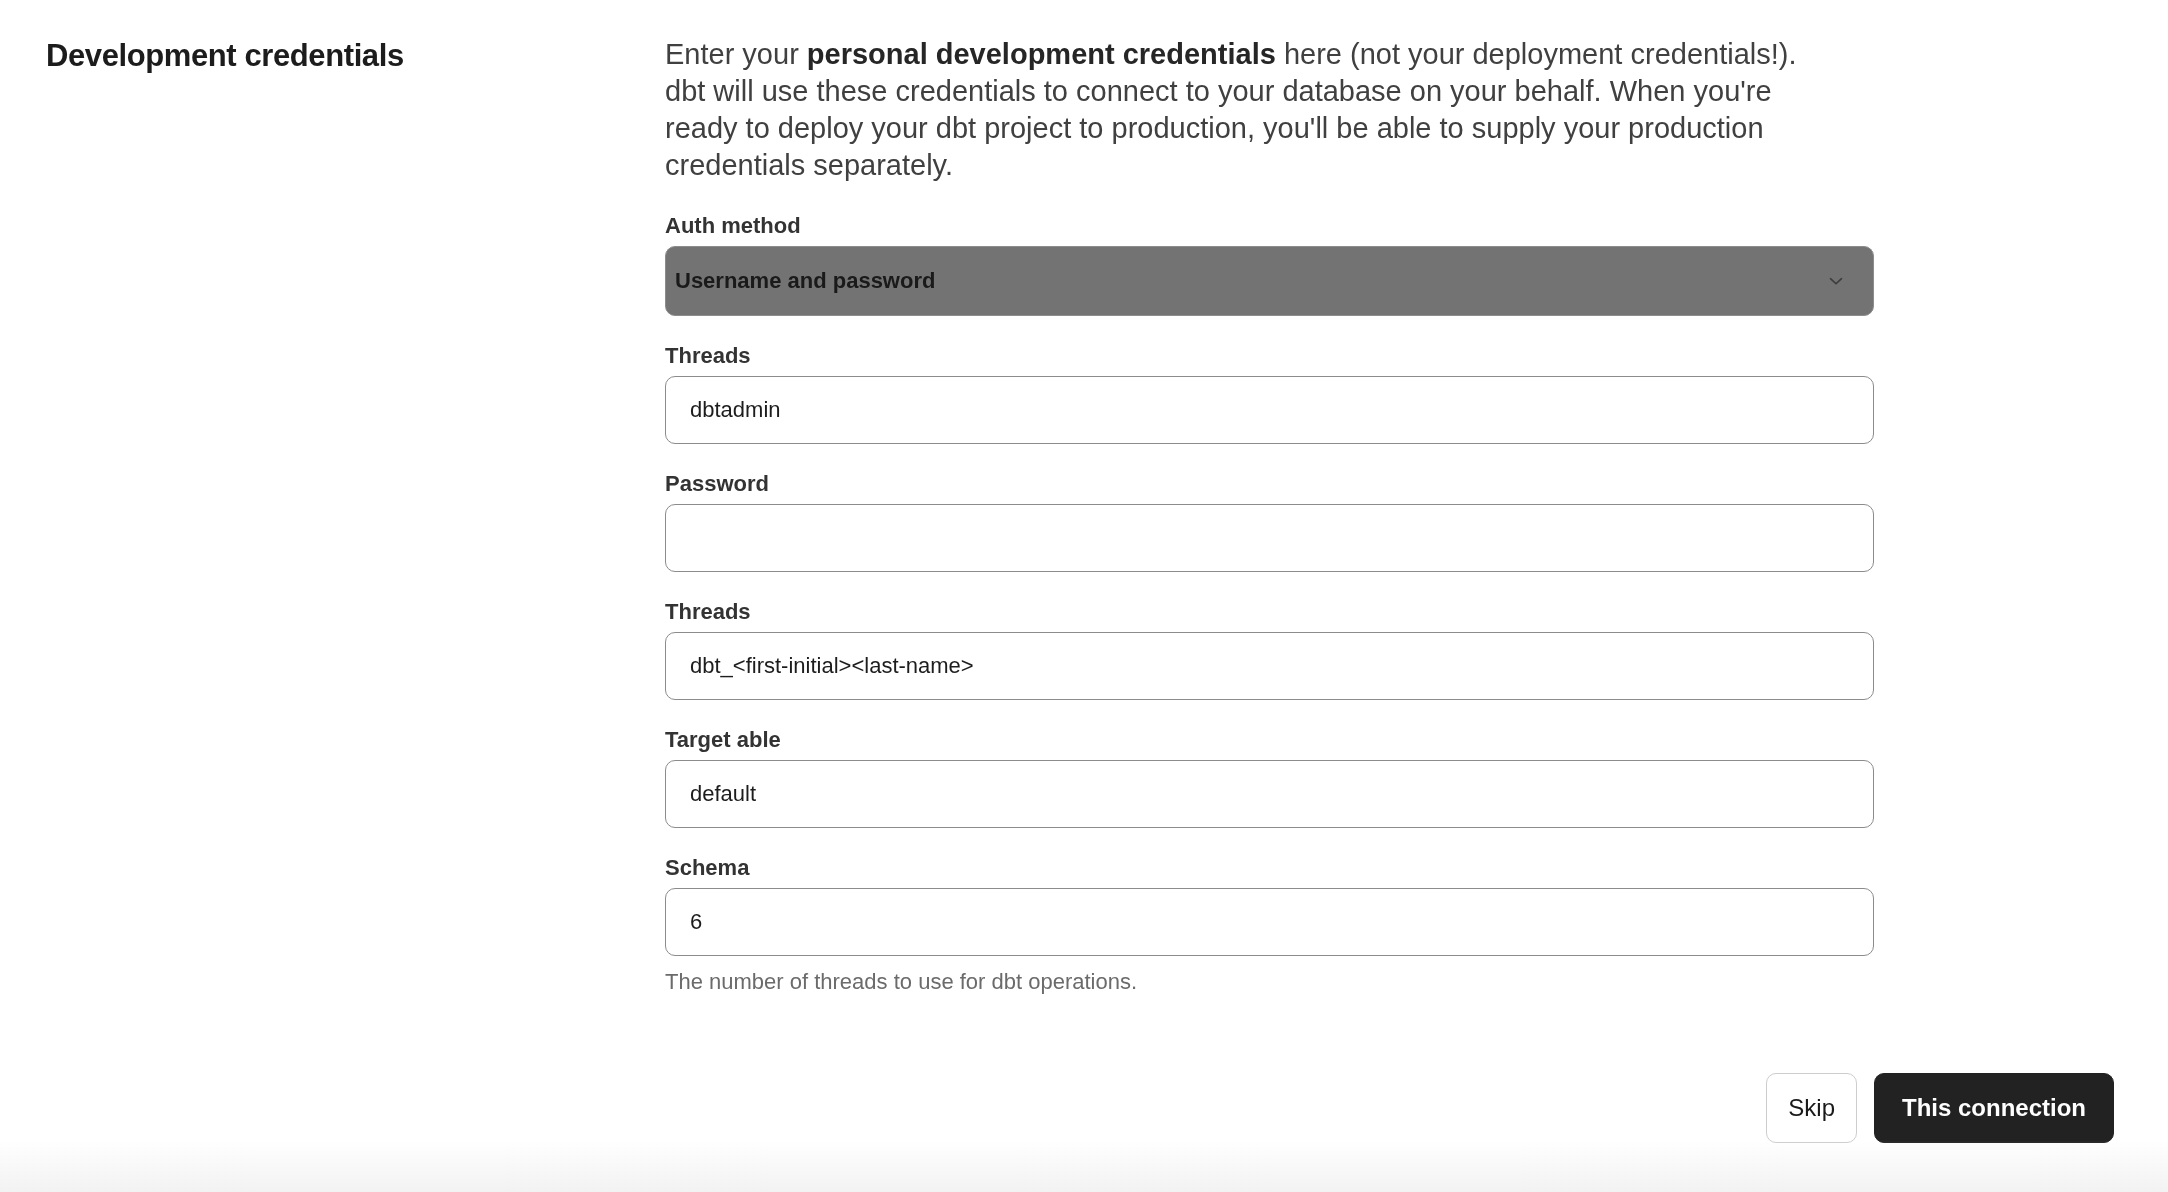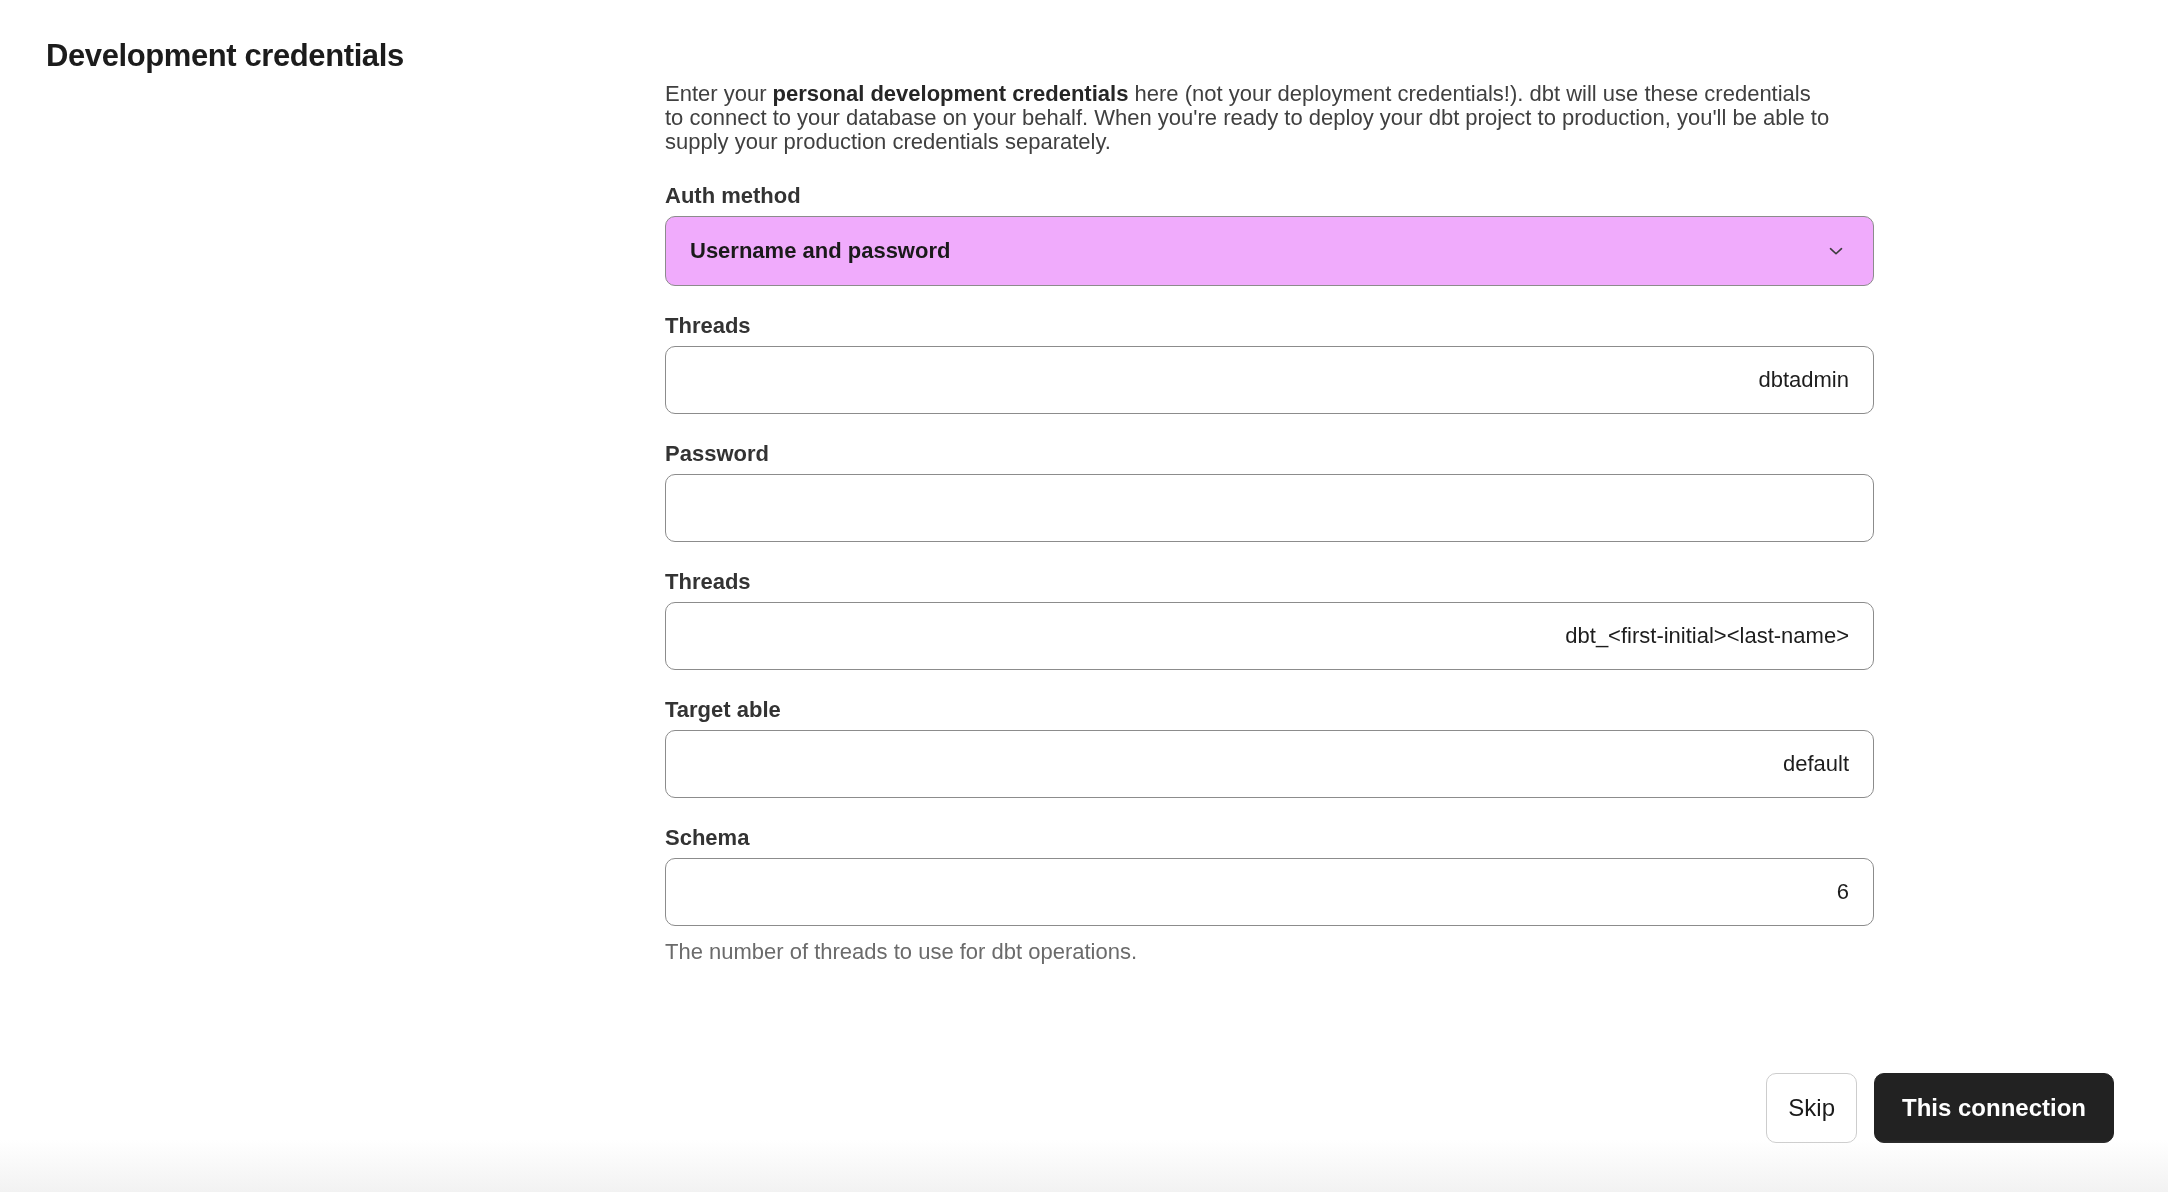--- a/index.html
+++ b/index.html
@@ -23,24 +23,23 @@
 
   .form-col {
     position: absolute;
     left: 665px;
     top: 36px;
     width: 1210px;
   }
 
   .description {
     width: 1170px;
-    font-size: 22px;
-    line-height: 24px;
+    font-size: 29px;
+    line-height: 37px;
     color: #404040;
-    margin-top: 46px;
   }
   .description b { font-weight: 700; color: #262626; }
 
   .field-label {
     display: block;
     font-size: 22px;
     line-height: 27px;
     font-weight: 600;
     color: #333333;
     margin-bottom: 7px;
@@ -53,36 +52,35 @@
     width: 1209px;
     height: 68px;
     border: 1px solid #8c8c8c;
     border-radius: 10px;
     background: #ffffff;
     font-family: "Liberation Sans", sans-serif;
     font-size: 22px;
     color: #1d1d1d;
     padding: 0 24px;
     outline: none;
-    text-align: right;
   }
 
   .select {
     position: relative;
     display: flex;
     align-items: center;
     width: 1209px;
     height: 70px;
     border: 1px solid #8c8c8c;
     border-radius: 10px;
-    background: #f0abfc;
+    background: #737373;
     font-size: 22px;
     font-weight: 600;
     color: #1a1a1a;
-    padding: 0 60px 0 24px;
+    padding: 0 60px 0 9px;
     cursor: pointer;
   }
   .select .chevron {
     position: absolute;
     right: 26px;
     top: 50%;
     transform: translateY(-50%);
     width: 22px;
     height: 22px;
     display: flex;

